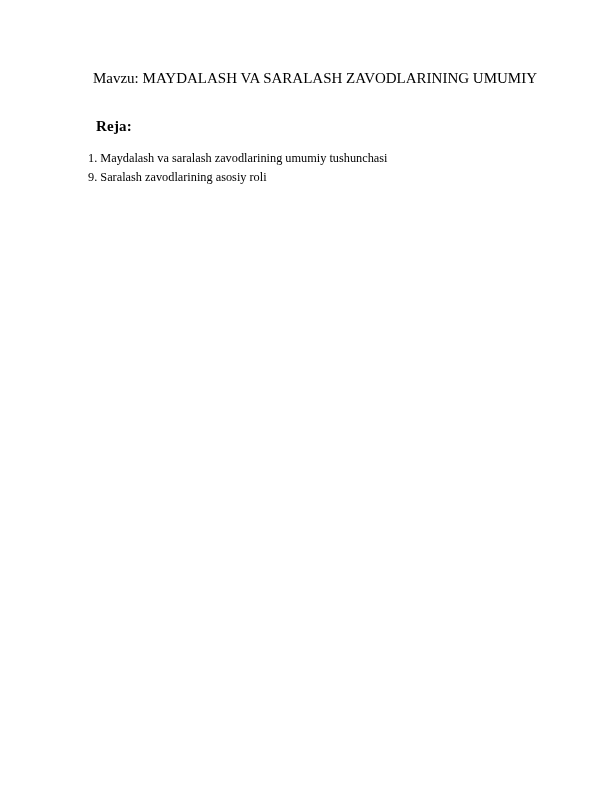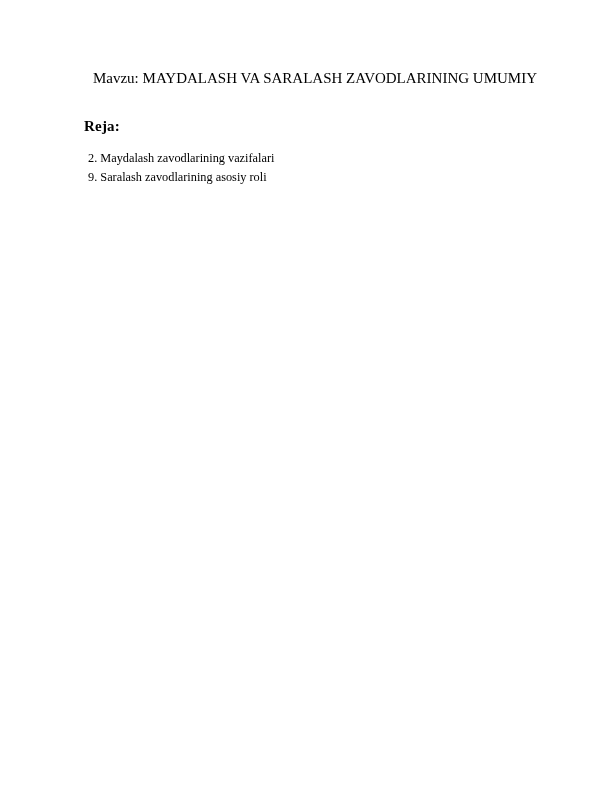--- a/index.html
+++ b/index.html
@@ -28,21 +28,21 @@
     text-align: center;
     font-size: 15px;
     line-height: 20px;
   }
   .title-line {
     display: block;
     white-space: nowrap;
   }
   .reja-heading {
     position: absolute;
-    left: 84px;
+    left: 96px;
     top: 118px;
     font-size: 15px;
     font-weight: bold;
     letter-spacing: 0.2px;
   }
   .list-block {
     position: absolute;
     left: 88px;
     top: 149px;
     width: 460px;
@@ -59,17 +59,17 @@
 
 <div class="page">
 
   <div class="title-block">
     <span class="title-line">Mavzu: MAYDALASH VA SARALASH ZAVODLARINING UMUMIY</span>
   </div>
 
   <div class="reja-heading">Reja:</div>
 
   <div class="list-block">
-    <span class="list-item">2. Maydalash zavodlarining vazifalari</span>
+    <span class="list-item">1. Maydalash va saralash zavodlarining umumiy tushunchasi</span>
     <span class="list-item">9. Saralash zavodlarining asosiy roli</span>
   </div>
 
 </div>
 
 </body></html>

